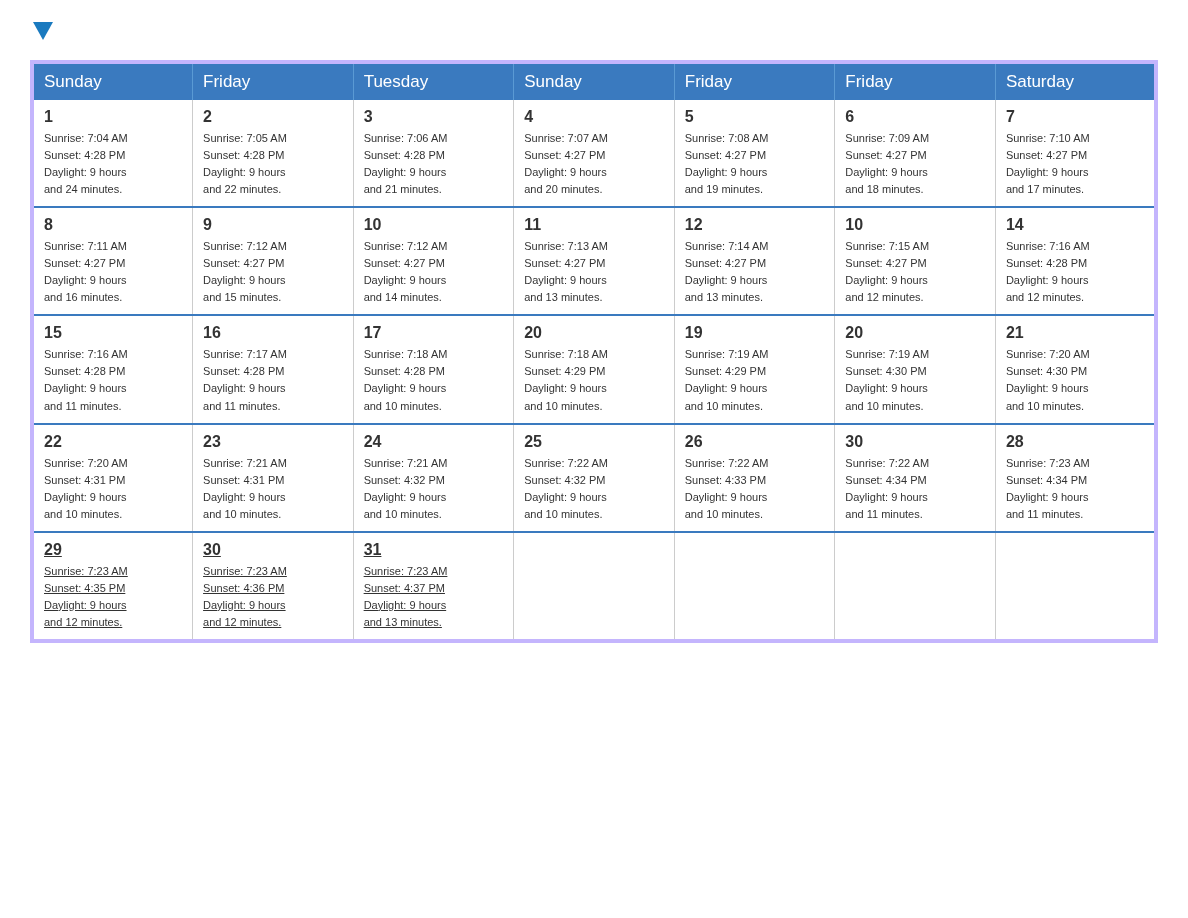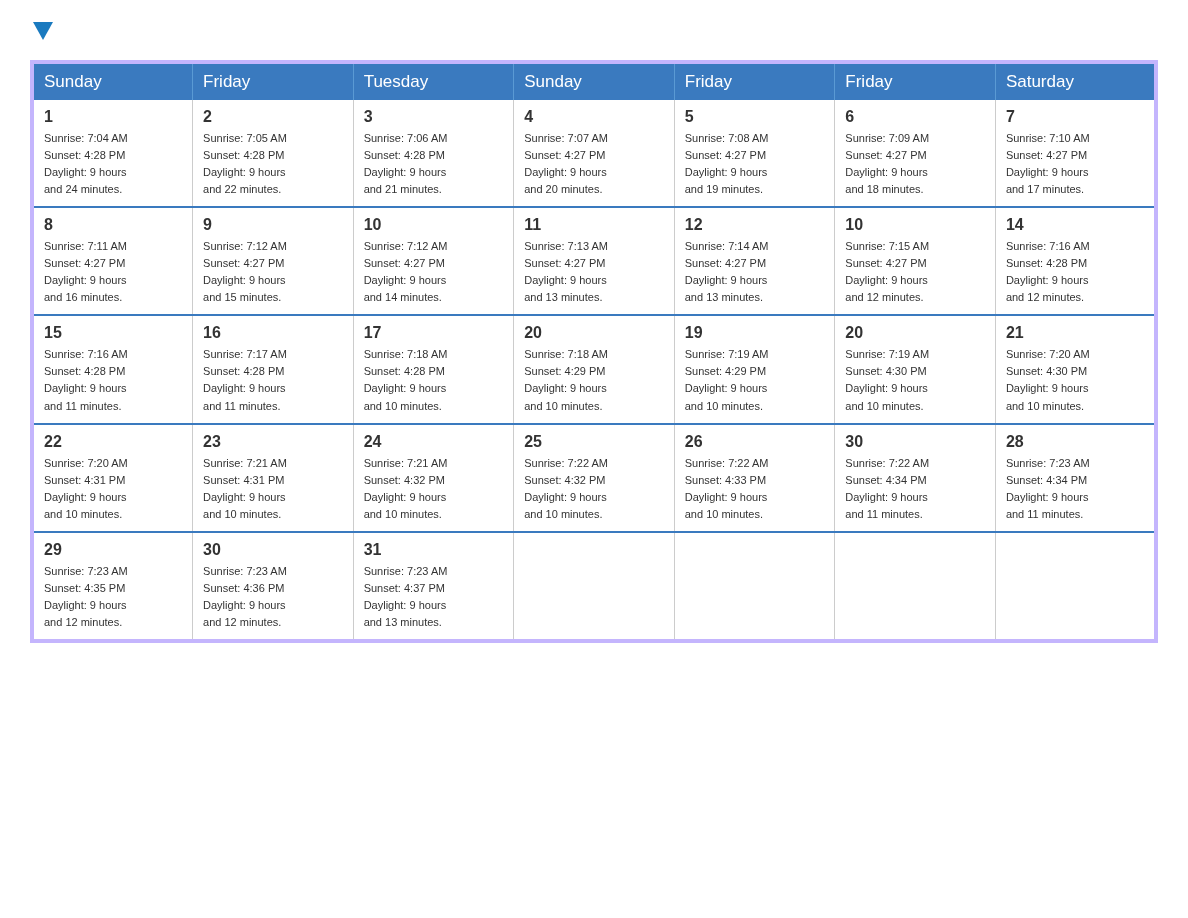--- a/index.html
+++ b/index.html
@@ -76,20 +76,21 @@
       font-size: 13.5px;
       color: #333;
       width: calc(100% / 7);
       min-height: 100px;
     }
     .calendar-table td:last-child {
       border-right: none;
     }
     .calendar-table tr:last-child td {
       border-bottom: none;
+      text-decoration: underline;
     }
     .day-number {
       font-size: 16px;
       font-weight: bold;
       display: block;
       margin-bottom: 4px;
     }
     .day-info {
       line-height: 1.55;
       font-size: 11px;

